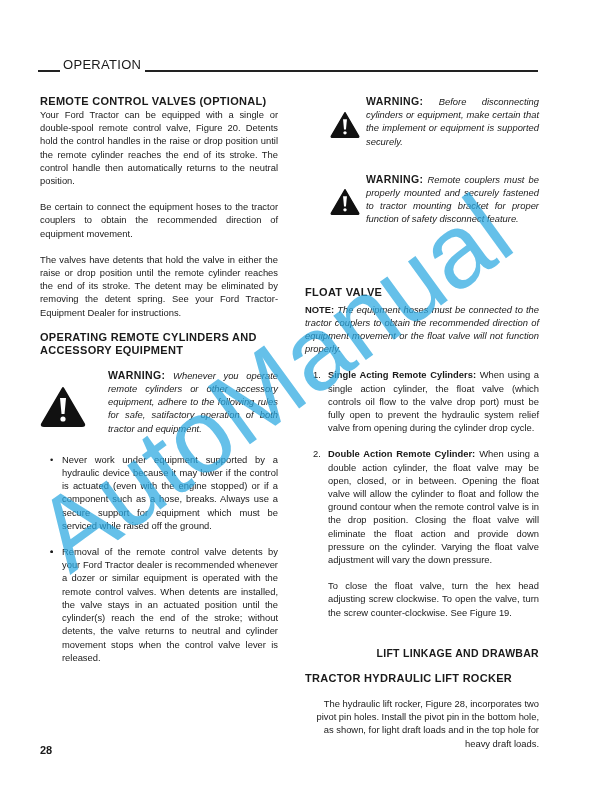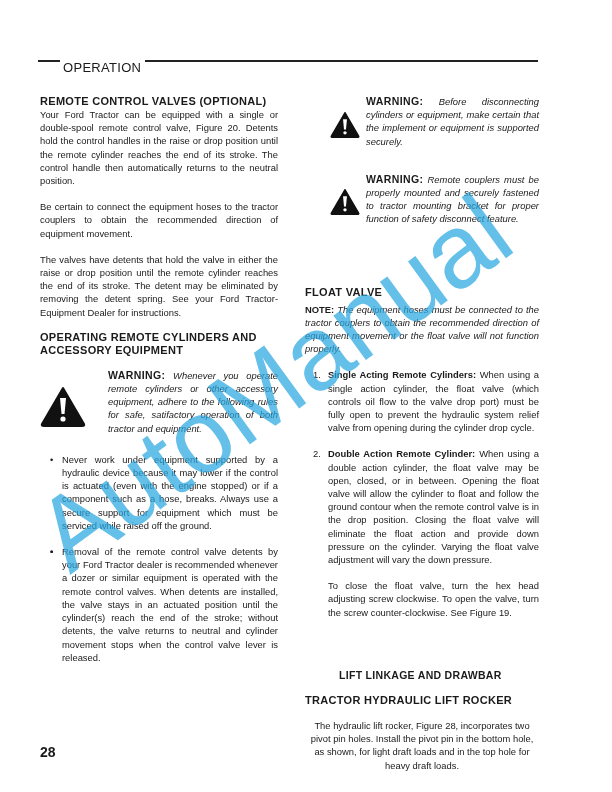--- a/index.html
+++ b/index.html
@@ -1,37 +1,37 @@
 <!DOCTYPE html>
 <html><head>
 <meta charset="utf-8">
 <style>
   html, body { margin:0; padding:0; background:#ffffff; }
   body { width:612px; height:792px; position:relative; overflow:hidden;
          font-family:"Liberation Sans", sans-serif; color:#1a1a1a; }
-  .header { position:absolute; left:38px; top:60px; width:500px; height:20px; display:flex; align-items:flex-start; }
+  .header { position:absolute; left:38px; top:52px; width:500px; height:20px; display:flex; align-items:flex-end; }
   .header .dash { width:22px; height:2px; background:#222; }
   .header .title { font-size:13px; letter-spacing:0.3px; padding:0 4px 0 3px; color:#1a1a1a; }
   .header .rule { flex:1; height:2px; background:#222; }
   .col { position:absolute; font-size:9.4px; line-height:13.2px; text-align:justify; }
   .col-left { left:40px; top:95px; width:238px; }
   .col-right { left:305px; top:95px; width:234px; }
   h2 { font-size:11px; font-weight:bold; margin:0; letter-spacing:0.3px; line-height:13px; }
   p { margin:0; }
   .warn { display:flex; align-items:center; }
   .warn .tri { flex:0 0 auto; }
   .warn .wtext { flex:1; font-style:italic; font-size:9.4px; line-height:13.2px; text-align:justify; }
   .warn .wlabel { font-style:normal; font-weight:bold; font-size:10.5px; letter-spacing:0.4px; }
   .bullets { margin:0; padding:0; list-style:none; }
   .bullets li { position:relative; padding-left:22px; }
   .bullets li .dot { position:absolute; left:10px; top:0; }
   .numlist { margin:0; padding:0; list-style:none; }
   .numlist li { position:relative; padding-left:23px; }
   .numlist li .num { position:absolute; left:8px; top:0; }
-  .pagenum { position:absolute; left:40px; top:744px; font-size:14px; font-weight:bold; }
+  .pagenum { position:absolute; left:40px; top:744px; font-size:11px; font-weight:bold; }
   .watermark { position:absolute; left:0; top:0; width:612px; height:792px; pointer-events:none; }
 </style>
 </head>
 <body>
 
 <div class="header">
   <div class="dash"></div>
   <div class="title">OPERATION</div>
   <div class="rule"></div>
 </div>
@@ -111,22 +111,22 @@
       <span>When using a single action cylinder, the float valve (which controls oil flow to the valve drop port) must be fully open to prevent the hydraulic system relief valve from opening during the cylinder drop cycle.</span>
     </li>
     <li style="margin-top:13px">
       <span class="num">2.</span>
       <b>Double Action Remote Cylinder:</b>
       <span>When using a double action cylinder, the float valve may be open, closed, or in between. Opening the float valve will allow the cylinder to float and follow the ground contour when the remote control valve is in the drop position. Closing the float valve will eliminate the float action and provide down pressure on the cylinder. Varying the float valve adjustment will vary the down pressure.</span>
       <p style="margin-top:13px">To close the float valve, turn the hex head adjusting screw clockwise. To open the valve, turn the screw counter-clockwise. See Figure 19.</p>
     </li>
   </ol>
 
-  <h2 style="margin-top:50px; text-align:left; padding-left:34px; font-size:10.5px">LIFT LINKAGE AND DRAWBAR</h2>
+  <h2 style="margin-top:28px; text-align:right; padding-left:34px; font-size:10.5px">LIFT LINKAGE AND DRAWBAR</h2>
   <h2 style="margin-top:12px">TRACTOR HYDRAULIC LIFT ROCKER</h2>
-  <p style="margin-top:12px; text-align:center">The hydraulic lift rocker, Figure 28, incorporates two pivot pin holes. Install the pivot pin in the bottom hole, as shown, for light draft loads and in the top hole for heavy draft loads.</p>
+  <p style="margin-top:12px; text-align:right">The hydraulic lift rocker, Figure 28, incorporates two pivot pin holes. Install the pivot pin in the bottom hole, as shown, for light draft loads and in the top hole for heavy draft loads.</p>
 </div>
 
 <div class="pagenum">28</div>
 
 <svg class="watermark" viewBox="0 0 612 792">
   <text x="0" y="0" transform="translate(70,575) rotate(-36)" font-family="Liberation Sans, sans-serif" font-size="104" font-weight="normal" fill="#29a8e0" fill-opacity="0.72">AutoManual</text>
 </svg>
 
 </body></html>

